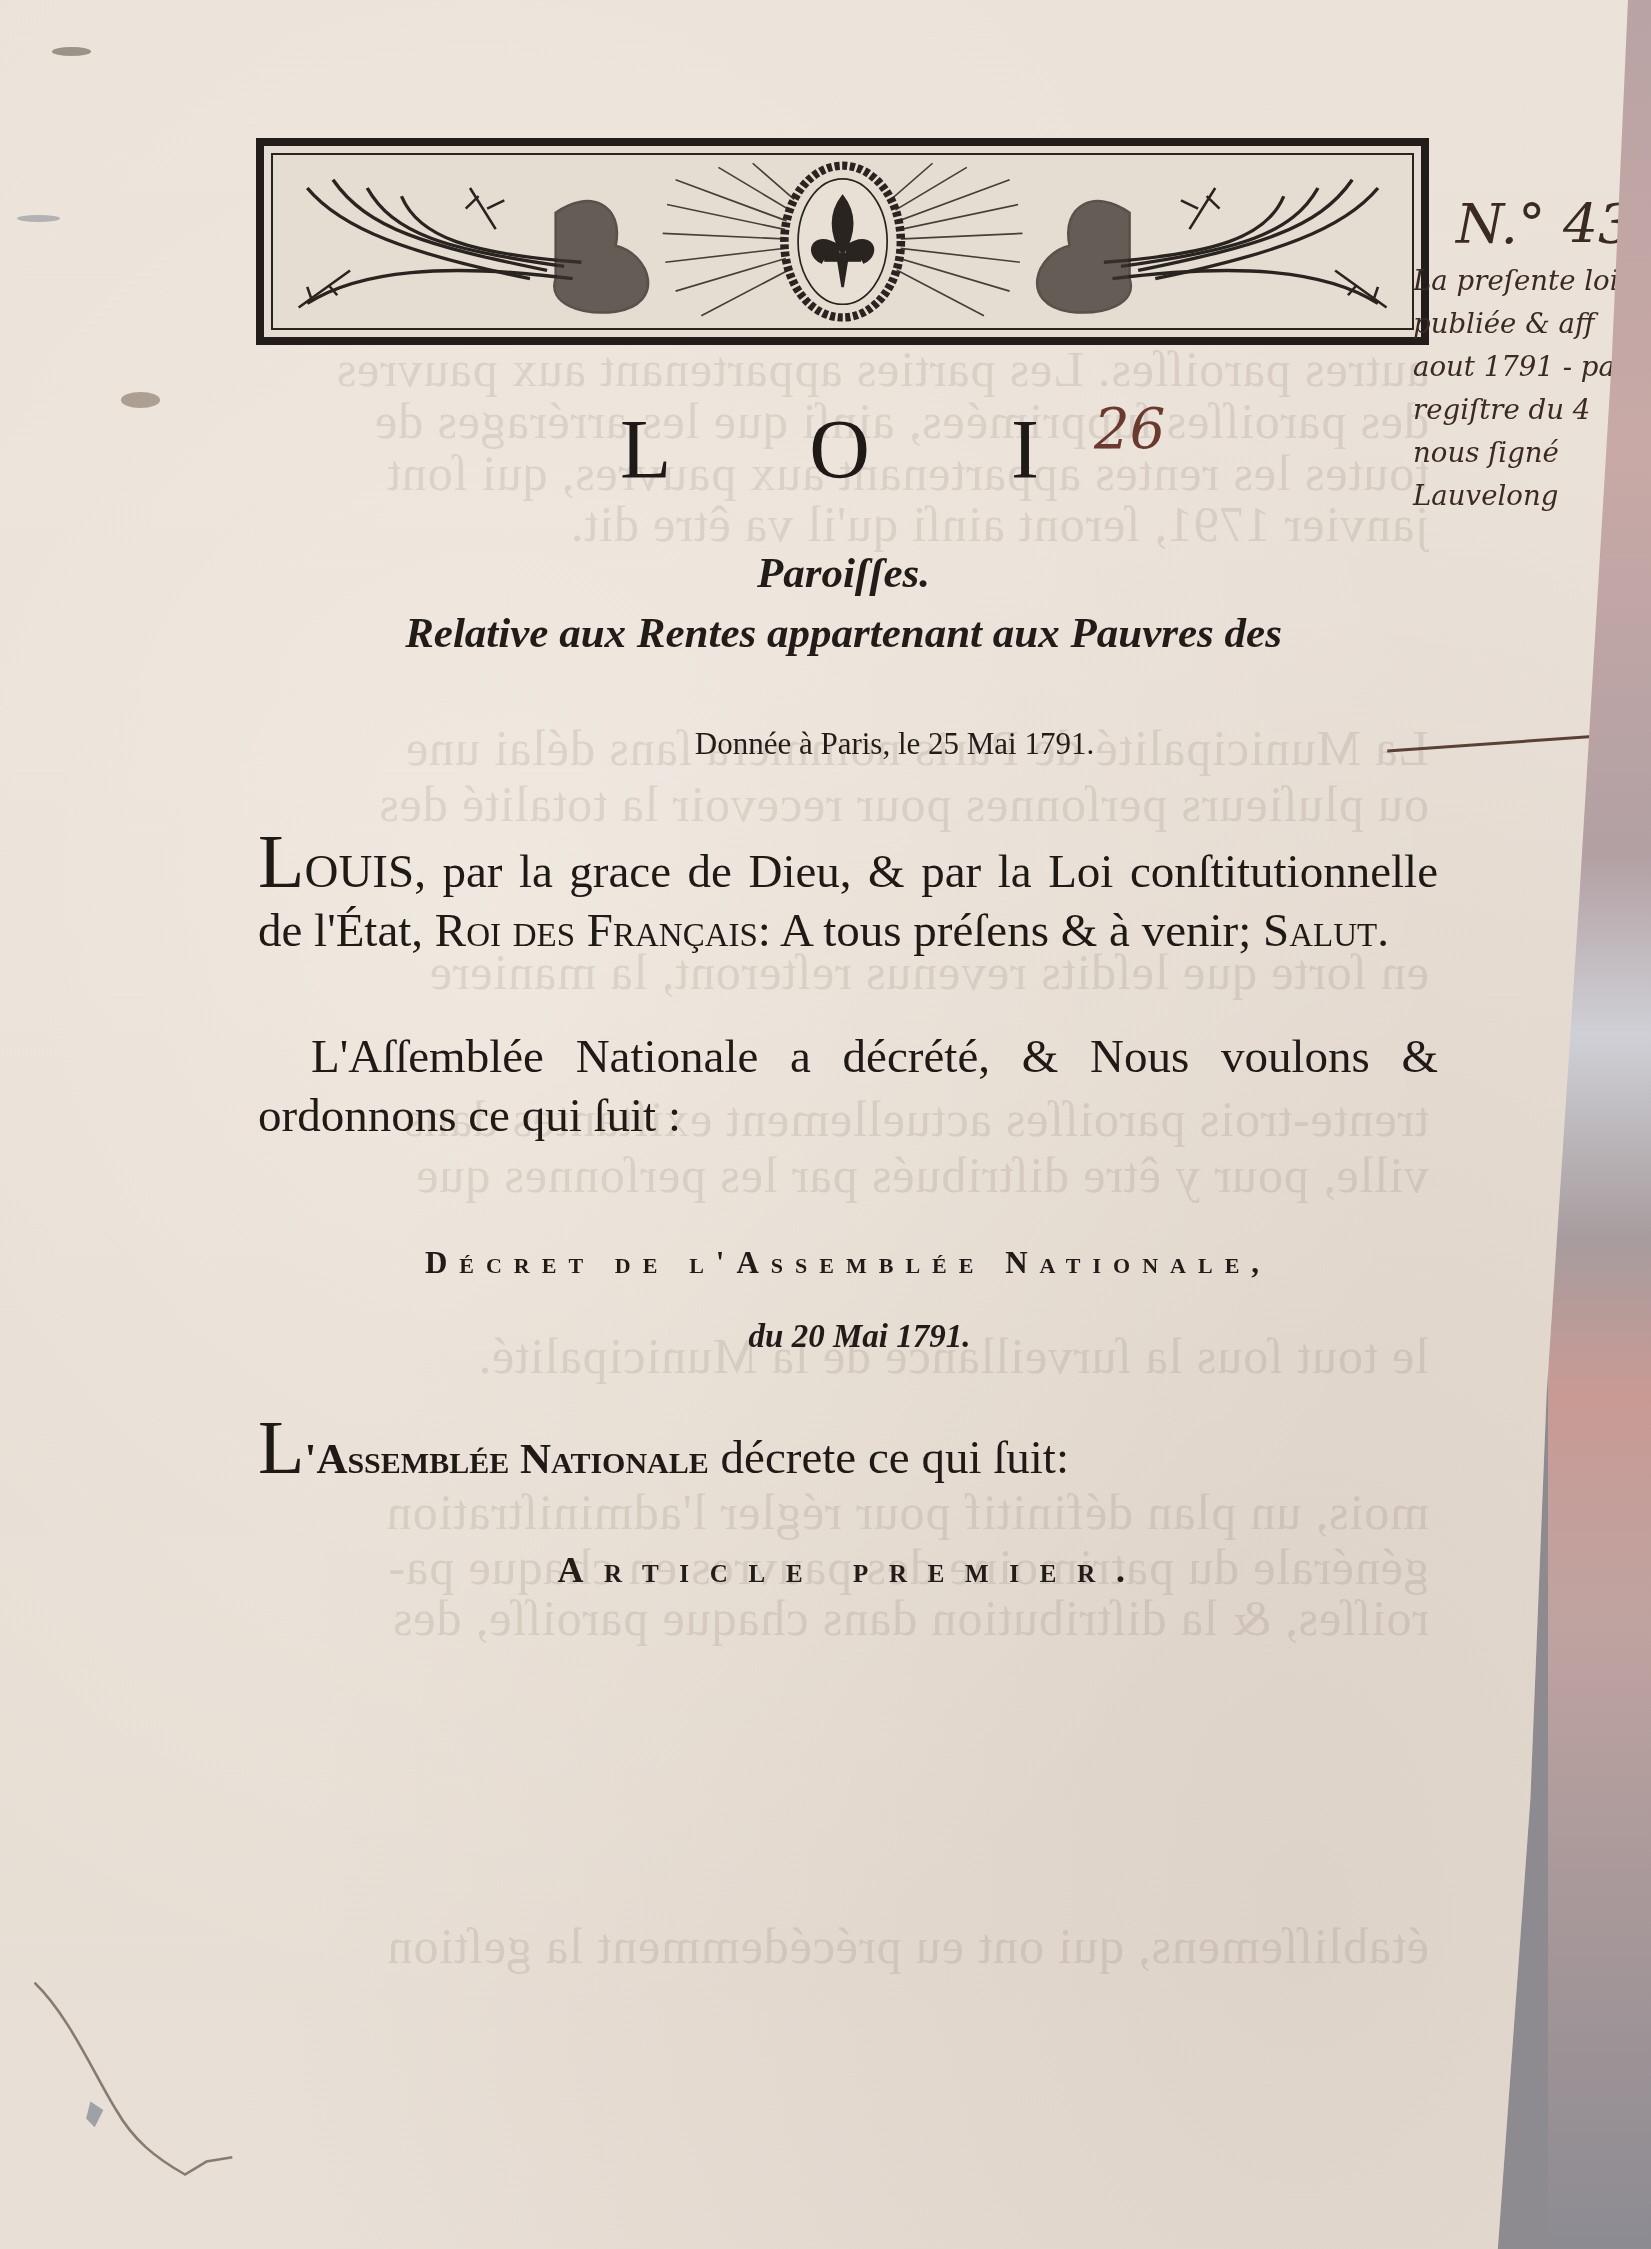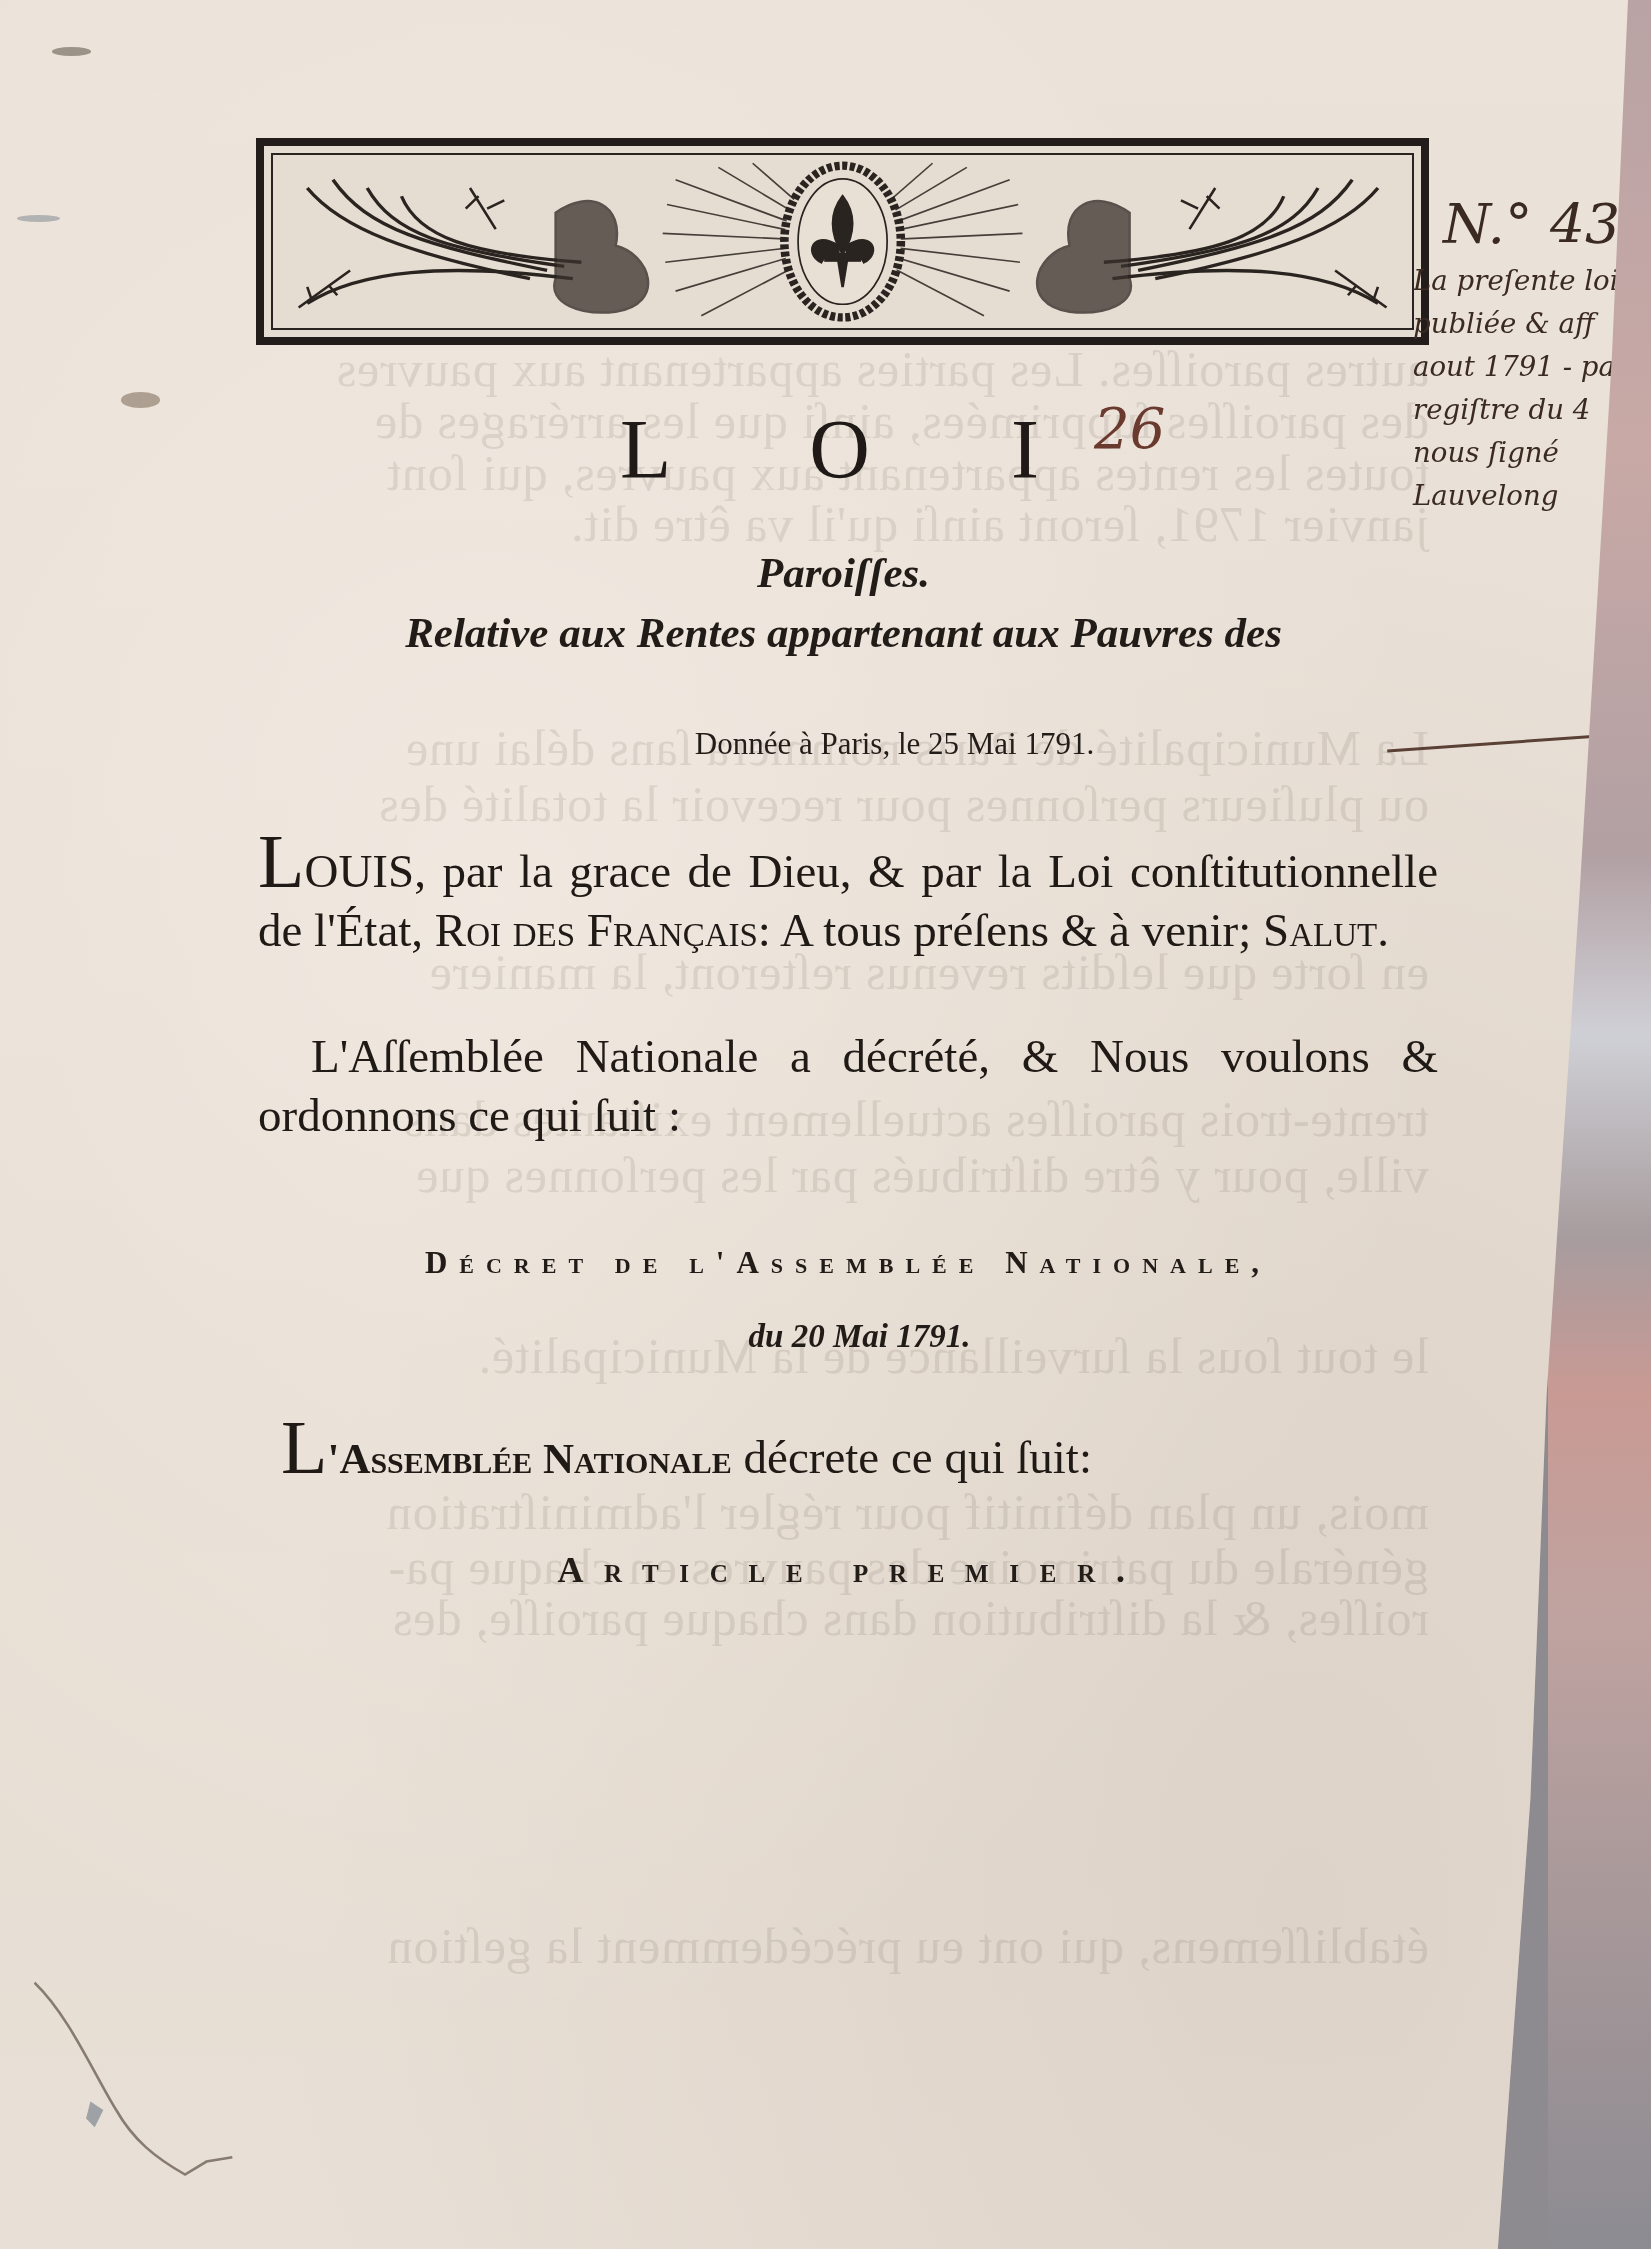--- a/index.html
+++ b/index.html
@@ -76,21 +76,21 @@
   }
   .article-head {
     position: absolute; top: 1549px; left: 0; width: 1651px; text-align: center;
     font-size: 36px; letter-spacing: 20.7px; font-weight: bold; color: #231d19;
     font-variant: small-caps; padding-left: 26px;
   }
   .marginalia {
     position: absolute; left: 1413px; top: 190px; width: 224px;
     font-family: "DejaVu Serif", serif; font-style: italic; color: #3a2a22;
   }
-  .marginalia .num { font-size: 55px; line-height: 69px; margin-left: 30px; }
+  .marginalia .num { font-size: 55px; line-height: 69px; margin-left: 43px; }
   .marginalia .line { font-size: 27.6px; line-height: 43px; white-space: nowrap; }
   .pen-stroke {
     position: absolute; left: 1387px; top: 741px; width: 241px; height: 3.4px;
     background: #5a4035; transform: rotate(-4deg);
   }
   .tear {
     position: absolute; left: 34px; top: 1981px; width: 603px; height: 258px;
   }
   .mark { position: absolute; background: rgba(90,80,70,0.55); border-radius: 50%; }
 </style>
@@ -187,21 +187,21 @@
 
   <div class="body-text" style="top:1027px; text-indent:53px;">L'Aſſemblée Nationale a décrété, &amp; Nous voulons &amp; ordonnons ce qui ſuit :</div>
 
   <div class="body-text" style="top:831px;">
     <span class="dropcap">L</span><span class="sc">OUIS</span><span>, par la grace de Dieu, &amp; par la Loi conſtitutionnelle de l'État, </span><span class="sc">Roi des Français</span><span>: A tous préſens &amp; à venir; </span><span class="sc">Salut.</span>
   </div>
 
   <div class="decree">Décret de l'Assemblée Nationale,</div>
   <div class="decree-date">du 20 Mai 1791.</div>
 
-  <div class="body-text" style="top:1417px;margin-left:23px;">
+  <div class="body-text" style="top:1417px;">
     <span class="dropcap">L</span><span class="sc" style="font-weight:bold; font-size:43px;">'Assemblée Nationale</span><span> décrete ce qui ſuit:</span>
   </div>
 
   <div class="article-head">Article premier.</div>
 
 
   <div class="marginalia">
     <div class="num">N.° 43</div>
     <div class="line">La preſente loi</div>
     <div class="line">publiée &amp; aff</div>

